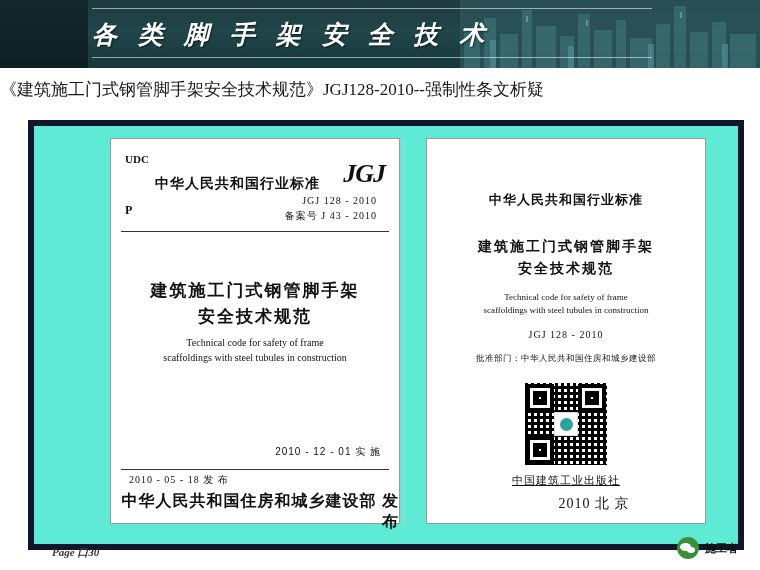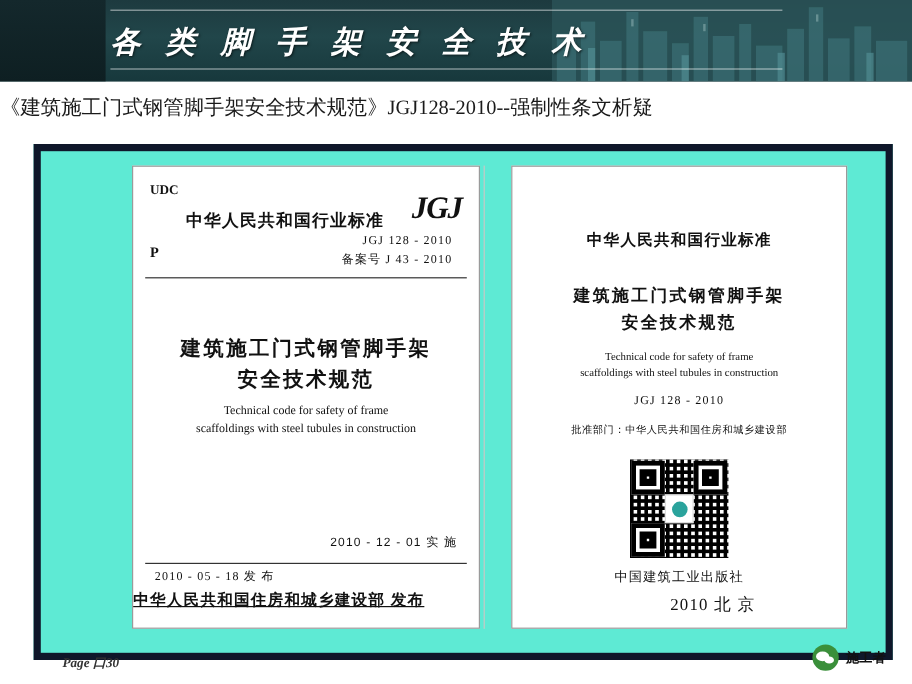--- a/index.html
+++ b/index.html
@@ -175,38 +175,37 @@
     letter-spacing: 1px;
   }
   .date-right {
     position: absolute; right: 18px;
     font-size: 10px; color: #111;
     font-family: Liberation Sans, sans-serif;
     letter-spacing: 1px;
   }
   .publisher-left {
     position: absolute; left: 0; width: 100%;
-    text-align: left;
-    font-size: 13px; color: #111; font-weight: bold;
-    letter-spacing: 1px;
-    text-decoration: underline;
+    text-align: right;
+    font-size: 16px; color: #111; font-weight: bold;
+    letter-spacing: 1px;
   }
 
   
   .r-center {
     position: absolute; left: 0; width: 100%;
     text-align: center; color: #111;
   }
   .r-org { top: 52px; font-size: 13px; font-weight: bold; letter-spacing: 1px; }
   .r-title { top: 96px; font-size: 14px; font-weight: bold; letter-spacing: 2px; line-height: 22px; }
   .r-en { top: 152px; font-size: 9px; font-family: "Liberation Serif", serif; line-height: 13px; }
   .r-code { top: 190px; font-size: 10px; font-family: "Liberation Serif", serif; letter-spacing: 1px; }
   .r-approve { top: 214px; font-size: 8.5px; letter-spacing: .5px; }
   .r-effective { top: 228px; font-size: 8.5px; letter-spacing: .5px; }
-  .r-press { top: 334px; font-size: 11px; letter-spacing: 1px; }
+  .r-press { top: 334px; font-size: 11px; letter-spacing: 1px; text-decoration: underline; }
   .r-city { top: 356px; font-size: 14px; letter-spacing: 1px; font-family: "Liberation Serif", serif; padding-left: 28px; }
 
   .qr {
     position: absolute;
     left: 50%;
     transform: translateX(-50%);
     top: 244px;
     width: 82px; height: 82px;
     background-color: #ffffff;
     background-image:

